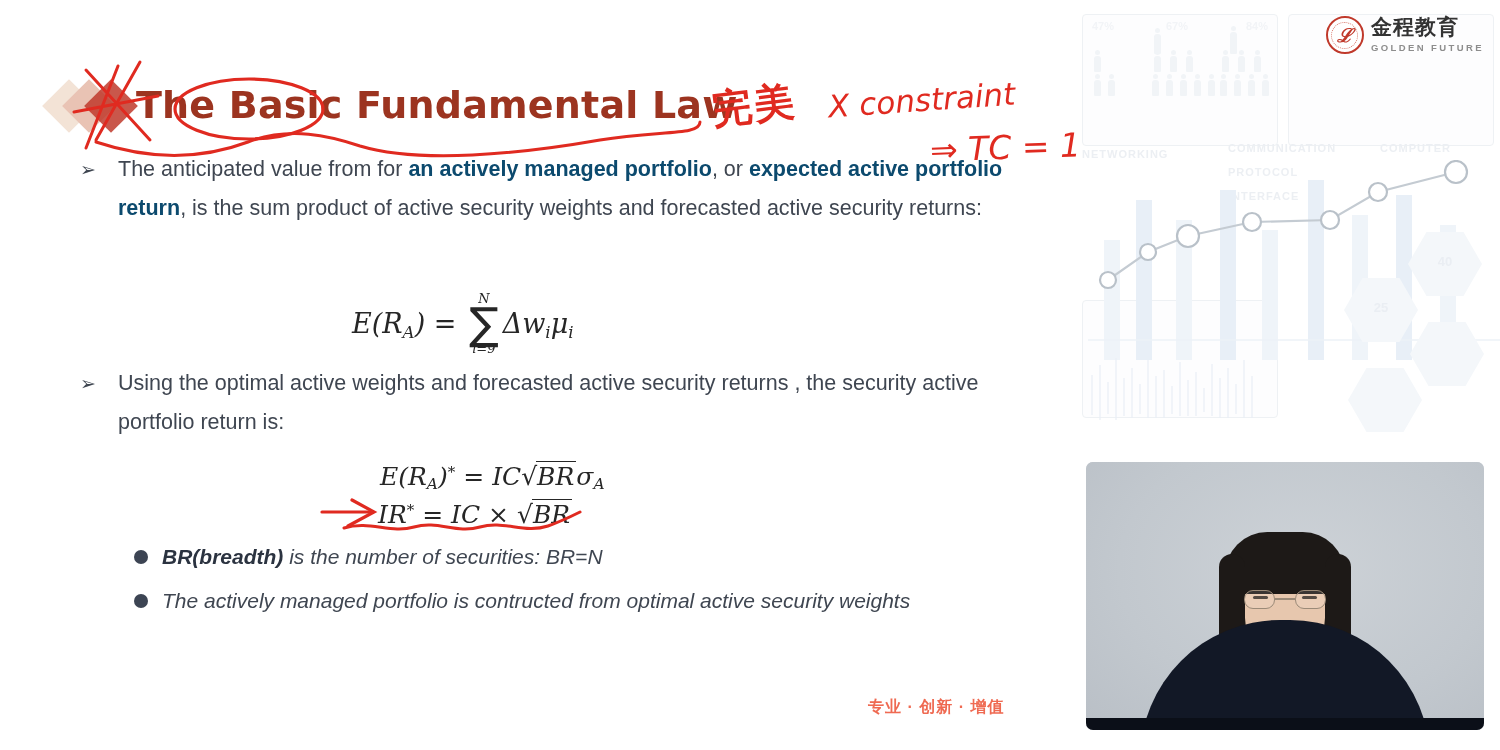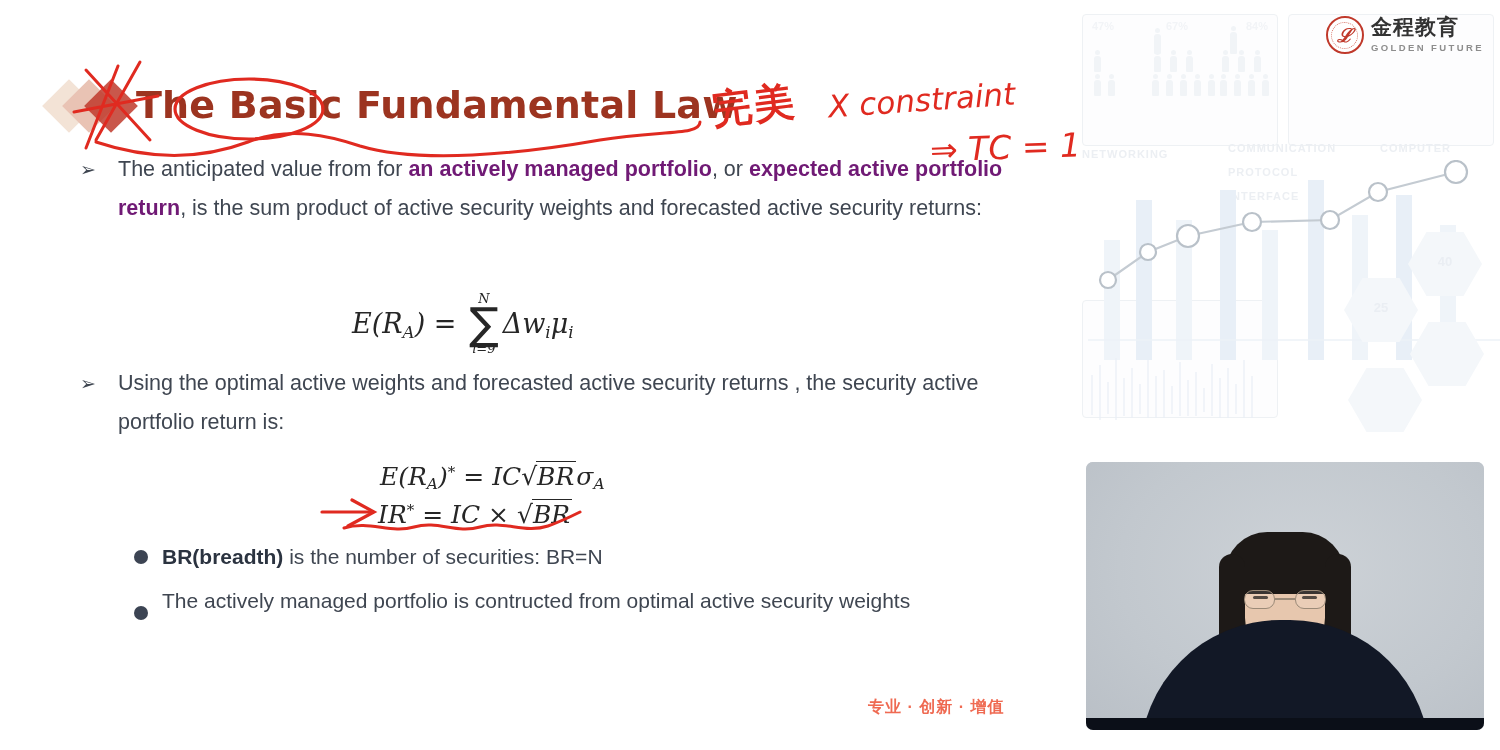--- a/index.html
+++ b/index.html
@@ -64,40 +64,40 @@
     color: #3f4651;
   }
   .bullet-l1 .marker {
     flex: none;
     width: 22px;
     color: #3f4651;
     font-size: 19px;
     line-height: 39px;
   }
   .bullet-l1 .text { flex: 1; }
-  .bullet-l1 .text b { font-weight: bold; color: #701a75; }
+  .bullet-l1 .text b { font-weight: bold; color: #0c4a6e; }
 
   .bullet-l2 {
     position: absolute;
     left: 134px;
     width: 880px;
     display: flex;
     gap: 14px;
     font-size: 21px;
     line-height: 39px;
     color: #3f4651;
   }
   .bullet-l2 .dot {
     flex: none;
     width: 14px; height: 14px;
     border-radius: 50%;
     background: #3c4453;
     margin-top: 13px;
   }
-  .bullet-l2 .text { flex: 1; }
+  .bullet-l2 .text { flex: 1; font-style: italic; }
   .bullet-l2 .text b { font-weight: bold; color: #2b3340; }
 
   
   .formula {
     position: absolute;
     font-family: "DejaVu Serif", serif;
     font-style: italic;
     color: #262626;
     white-space: nowrap;
   }
@@ -436,21 +436,21 @@
     <span>E(R</span><span class="sub">A</span><span>)</span><span class="sup">*</span>
     <span class="rm">=</span>
     <span>IC</span><span class="rm">√</span><span class="sqrt">BR</span><span>σ</span><span class="sub">A</span>
   </div>
 
   <div class="bullet-l2" style="top:537px;">
     <span class="dot"></span>
     <span class="text"><b>BR(breadth)</b><span> is the number of securities: BR=N</span></span>
   </div>
 
-  <div class="bullet-l2" style="top:581px;align-items:flex-end;">
+  <div class="bullet-l2" style="top:581px;">
     <span class="dot"></span>
     <span class="text">The actively managed portfolio is contructed from optimal active security weights</span>
   </div>
 
   <svg id="ink-layer" viewBox="0 0 1080 750" xmlns="http://www.w3.org/2000/svg">
     <g fill="none" stroke="#e02a20" stroke-width="3.2" stroke-linecap="round">
 
       <path d="M118 66 L86 148 M86 70 L150 140 M74 112 L158 96 M96 140 L140 62" stroke-width="3"></path>
 
       <ellipse cx="249" cy="109" rx="74" ry="30" stroke-width="3.2"></ellipse>

